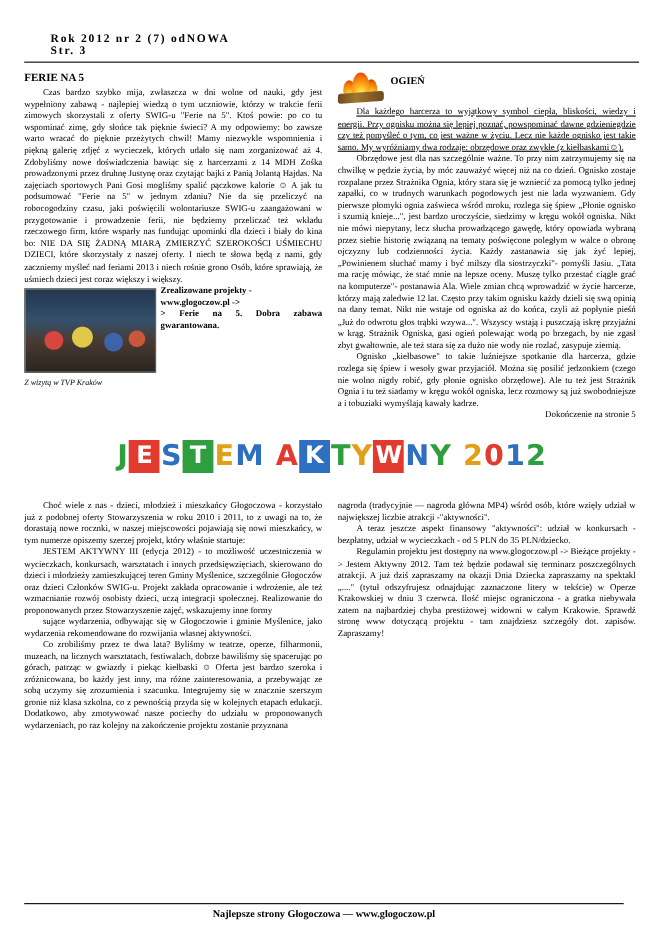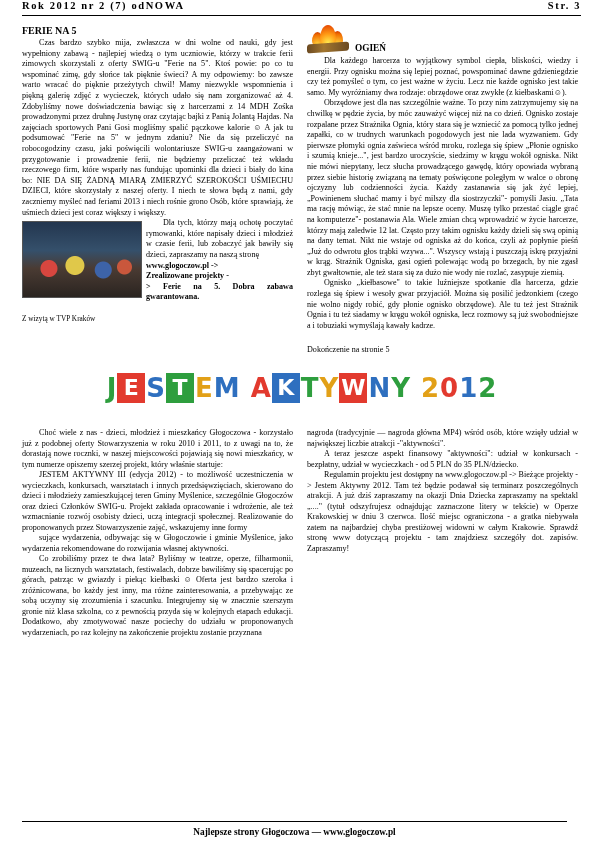--- a/index.html
+++ b/index.html
@@ -20,25 +20,27 @@
     height: 853px;
     box-sizing: border-box;
     padding: 0 22px;
   }
 
   
   .pg-header {
     display: flex;
     justify-content: space-between;
     align-items: baseline;
+    padding-top: 30px;
     padding-bottom: 4px;
     font-family: "Liberation Serif", serif;
     font-weight: bold;
     font-size: 10.5px;
     letter-spacing: 1.6px;
+    flex-direction: column;
   }
   .pg-header .right { letter-spacing: 1.6px; margin-left: 24px; }
   .rule {
     border: 0;
     border-top: 1.2px solid #000;
     margin: 0 0 8px 0;
   }
 
   
   .top-cols {
@@ -61,21 +63,21 @@
   p.par {
     margin: 0;
     text-indent: 17px;
     text-align: justify;
   }
   p.par.noind { text-indent: 0; }
 
   
   .fire-head {
     display: flex;
-    align-items: flex-end;
+    align-items: flex-start;
     gap: 6px;
     margin-bottom: 2px;
   }
   .flame {
     width: 42px;
     height: 30px;
     flex: 0 0 42px;
     position: relative;
     overflow: hidden;
   }
@@ -104,20 +106,21 @@
     left: 25px; bottom: 7px; width: 11px; height: 16px;
     background: radial-gradient(circle at 50% 80%, #ffd23a 0%, #f06d00 70%, #c22b00 100%);
   }
   .fire-title {
     font-weight: bold;
     font-size: 9.3px;
     padding-top: 3px;
   }
   .fire-first {
     text-indent: 48px;
+    text-decoration: underline;
   }
 
   
   .photo-wrap {
     float: left;
     width: 118px;
     margin: 3px 6px 1px 0;
   }
   .photo {
     width: 118px;
@@ -125,28 +128,29 @@
     background:
       radial-gradient(circle at 22% 62%, #d8463f 0 8px, rgba(216,70,63,0) 9px),
       radial-gradient(circle at 44% 58%, #e0c84a 0 9px, rgba(224,200,74,0) 10px),
       radial-gradient(circle at 68% 64%, #3d63a8 0 8px, rgba(61,99,168,0) 9px),
       radial-gradient(circle at 86% 60%, #c9573c 0 7px, rgba(201,87,60,0) 8px),
       linear-gradient(180deg, #23364f 0%, #35506b 38%, #4a3b33 62%, #2a2420 100%);
       border: 0.5px solid #555;
   }
   .photo-cap {
     font-size: 7.3px;
-    margin-top: 16px;
+    font-style: italic;
+    margin-top: 4px;
   }
   .bold { font-weight: bold; }
 
   .cont-note {
-    text-align: left;
+    text-align: right;
     font-size: 8.1px;
-    margin-top: 14px;
+    margin-top: 0;
   }
 
   
   .banner {
     margin: 12px 0 8px 0;
     height: 40px;
     position: relative;
     display: flex;
     align-items: center;
     justify-content: center;
@@ -210,23 +214,22 @@
 
     <div class="col">
       <div class="col-title">FERIE NA 5</div>
       <p class="par">Czas bardzo szybko mija, zwłaszcza w dni wolne od nauki, gdy jest wypełniony zabawą - najlepiej wiedzą o tym uczniowie, którzy w trakcie ferii zimowych skorzystali z oferty SWIG-u "Ferie na 5". Ktoś powie: po co tu wspominać zimę, gdy słońce tak pięknie świeci? A my odpowiemy: bo zawsze warto wracać do pięknie przeżytych chwil! Mamy niezwykle wspomnienia i piękną galerię zdjęć z wycieczek, których udało się nam zorganizować aż 4. Zdobyliśmy nowe doświadczenia bawiąc się z harcerzami z 14 MDH Zośka prowadzonymi przez druhnę Justynę oraz czytając bajki z Panią Jolantą Hajdas. Na zajęciach sportowych Pani Gosi mogliśmy spalić pączkowe kalorie ☺ A jak tu podsumować "Ferie na 5" w jednym zdaniu? Nie da się przeliczyć na robocogodziny czasu, jaki poświęcili wolontariusze SWIG-u zaangażowani w przygotowanie i prowadzenie ferii, nie będziemy przeliczać też wkładu rzeczowego firm, które wsparły nas fundując upominki dla dzieci i biały do kina bo: NIE DA SIĘ ŻADNĄ MIARĄ ZMIERZYĆ SZEROKOŚCI UŚMIECHU DZIECI, które skorzystały z naszej oferty. I niech te słowa będą z nami, gdy zaczniemy myśleć nad feriami 2013 i niech rośnie grono Osób, które sprawiają, że uśmiech dzieci jest coraz większy i większy.</p>
 
       <div class="photo-wrap">
         <div class="photo"></div>
         <div class="photo-cap">Z wizytą w TVP Kraków</div>
       </div>
 
-      <p class="par">Dla tych, którzy mają ochotę poczytać rymowanki, które napisały dzieci i młodzież w czasie ferii, lub zobaczyć jak bawiły się dzieci, zapraszamy na naszą stronę</p>
+      <p class="par noind bold">Zrealizowane projekty -</p>
       <p class="par noind bold">www.glogoczow.pl  -&gt;</p>
-      <p class="par noind bold">Zrealizowane projekty -</p>
       <p class="par noind bold">&gt; Ferie na 5. Dobra zabawa gwarantowana.</p>
     </div>
 
     <div class="col">
       <div class="fire-head">
         <div class="flame">
           <div class="f2"></div>
             <div class="f3"></div>
             <div class="f1"></div>
           <div class="logs"></div>

